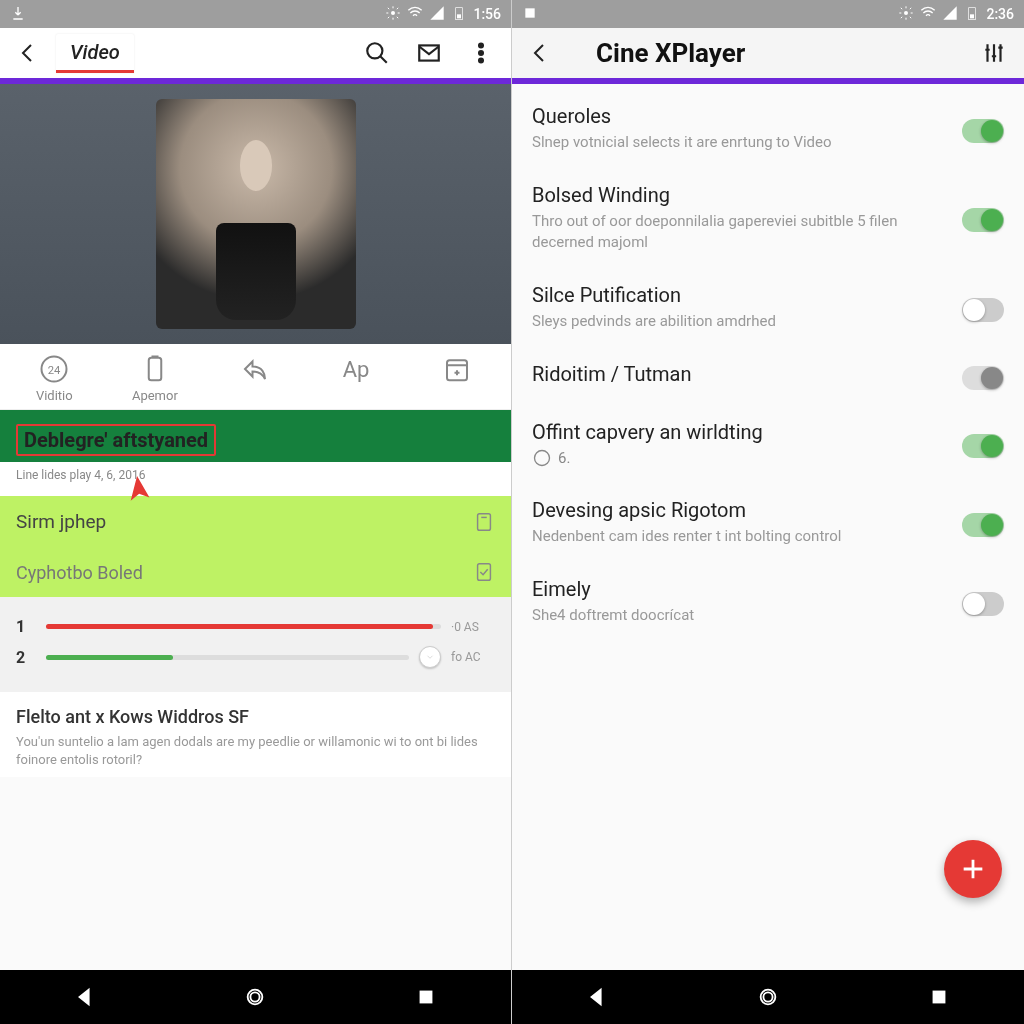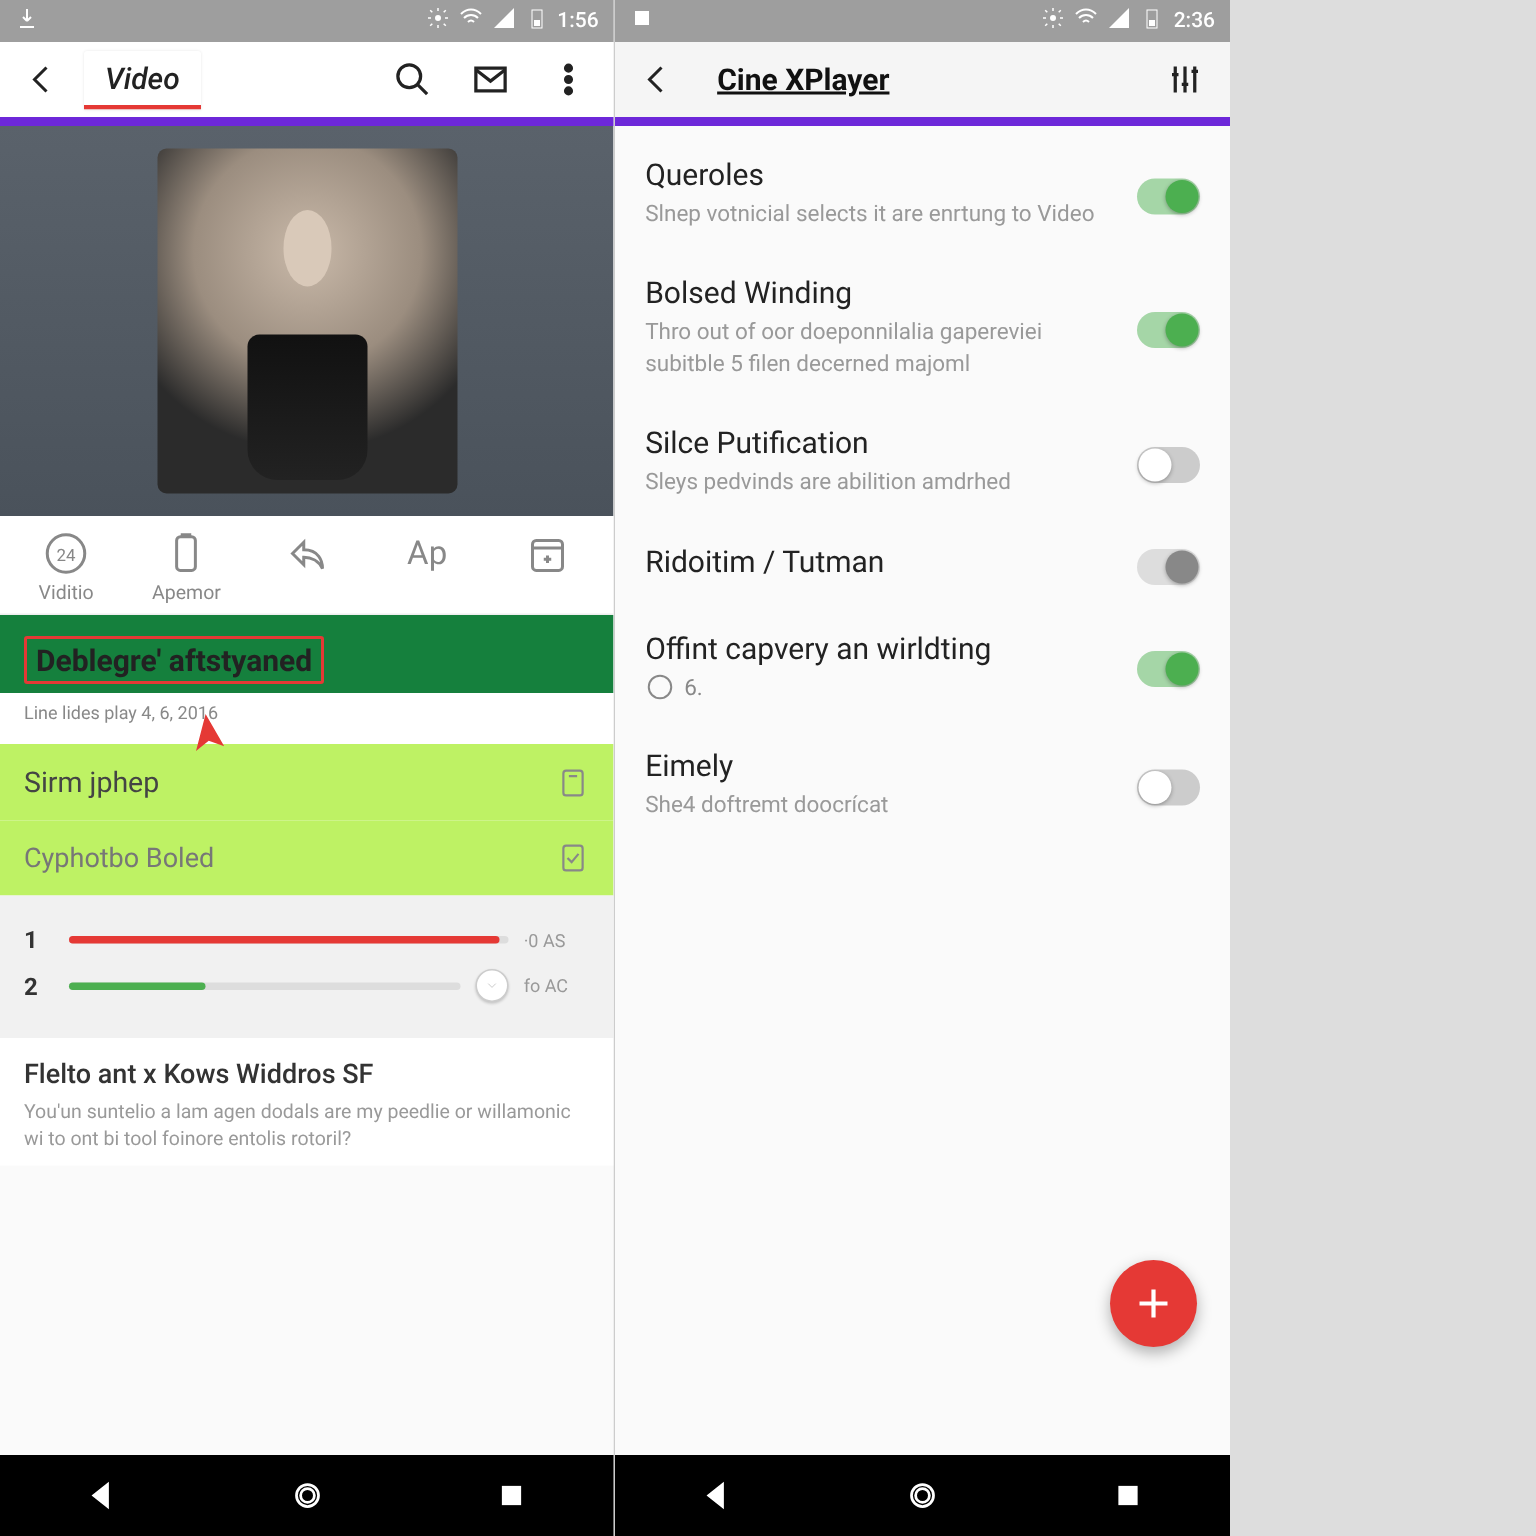--- a/index.html
+++ b/index.html
@@ -1,33 +1,33 @@
 <!DOCTYPE html>
 <html><head>
 <meta charset="utf-8">
 <style>
   * { box-sizing: border-box; margin: 0; padding: 0; }
   html, body { width: 1024px; height: 1024px; font-family: Roboto, Arial, sans-serif; background: #ddd; overflow: hidden; }
-  .container { display: flex; width: 820px; height: 1024px; }
+  .container { display: flex; width: 1024px; height: 1024px; }
   .phone { width: 512px; height: 1024px; background: #fafafa; display: flex; flex-direction: column; position: relative; }
   .phone.left { border-right: 1px solid #ccc; }
 
   
   .statusbar { height: 28px; background: #9e9e9e; display: flex; align-items: center; justify-content: space-between; padding: 0 10px; color: #fff; font-size: 14px; }
   .statusbar .left-icons, .statusbar .right-icons { display: flex; align-items: center; gap: 6px; }
   .statusbar svg { width: 16px; height: 16px; fill: #fff; }
   .clock { font-weight: 500; }
 
   
   .header { height: 56px; background: #fff; border-bottom: 6px solid #6d28d9; display: flex; align-items: center; padding: 0 8px; gap: 8px; }
   .phone.right .header { background: #f5f5f5; }
   .header .back { width: 40px; height: 40px; display: flex; align-items: center; justify-content: center; }
   .header .back svg { width: 24px; height: 24px; stroke: #222; stroke-width: 2; fill: none; }
   .header .title-tab { padding: 6px 14px; font-size: 20px; font-style: italic; font-weight: 500; color: #222; border-bottom: 3px solid #e53935; background: #fff; border-radius: 2px 2px 0 0; box-shadow: 0 0 2px rgba(0,0,0,0.1); }
-  .header .title { font-size: 20px; font-weight: 700; color: #111; margin-left: 12px; text-decoration: underline; }
+  .header .title { font-size: 26px; font-weight: 700; color: #111; margin-left: 28px; }
   .header .spacer { flex: 1; }
   .header .icon-btn { width: 44px; height: 44px; display: flex; align-items: center; justify-content: center; }
   .header .icon-btn svg { width: 26px; height: 26px; stroke: #222; stroke-width: 2; fill: none; }
 
   
   .content { flex: 1; overflow: hidden; background: #fafafa; position: relative; }
 
   
   .hero { width: 100%; height: 260px; background: linear-gradient(180deg,#5a626b 0%, #4a525b 100%); display:flex; align-items:center; justify-content:center; position:relative; }
   .portrait { width:200px; height:230px; background: radial-gradient(circle at 50% 30%, #c9b9a9 0%, #9b8d7f 40%, #2b2b2b 70%); border-radius: 6px; position:relative; }
@@ -236,21 +236,21 @@
               <svg viewBox="0 0 24 24" width="10" height="10">
                 <path d="M6 9l6 6 6-6" stroke="#aaa" fill="none"></path>
               </svg>
             </div>
           <span class="ptail">fo AC</span>
         </div>
       </div>
 
       <div class="card">
         <h3>Flelto ant x Kows Widdros SF</h3>
-        <p>You'un suntelio a lam agen dodals are my peedlie or willamonic wi to ont bi tool foinore entolis rotoril?</p>
+        <p>You'un suntelio a lam agen dodals are my peedlie or willamonic wi to ont bi lides foinore entolis rotoril?</p>
       </div>
     </div>
 
     <div class="navbar">
       <div class="nbtn">
           <svg viewBox="0 0 24 24">
             <path d="M16 4l-10 8 10 8z" fill="#fff"></path>
           </svg>
         </div>
       <div class="nbtn home">
@@ -366,20 +366,31 @@
                 </div>
               </div>
               <div class="toggle on">
                 <div class="dot"></div>
               </div>
             </div>
           </div>
           <div class="setting">
             <div class="setting-row">
               <div class="text">
+                <div class="stitle">Devesing apsic Rigotom</div>
+                <div class="sdesc">Nedenbent cam ides renter t int bolting control</div>
+              </div>
+              <div class="toggle on">
+                <div class="dot"></div>
+              </div>
+            </div>
+          </div>
+          <div class="setting">
+            <div class="setting-row">
+              <div class="text">
                 <div class="stitle">Eimely</div>
                 <div class="sdesc">She4 doftremt doocrícat</div>
               </div>
               <div class="toggle off">
                 <div class="dot"></div>
               </div>
             </div>
           </div>
         </div>
       <div class="fab">

